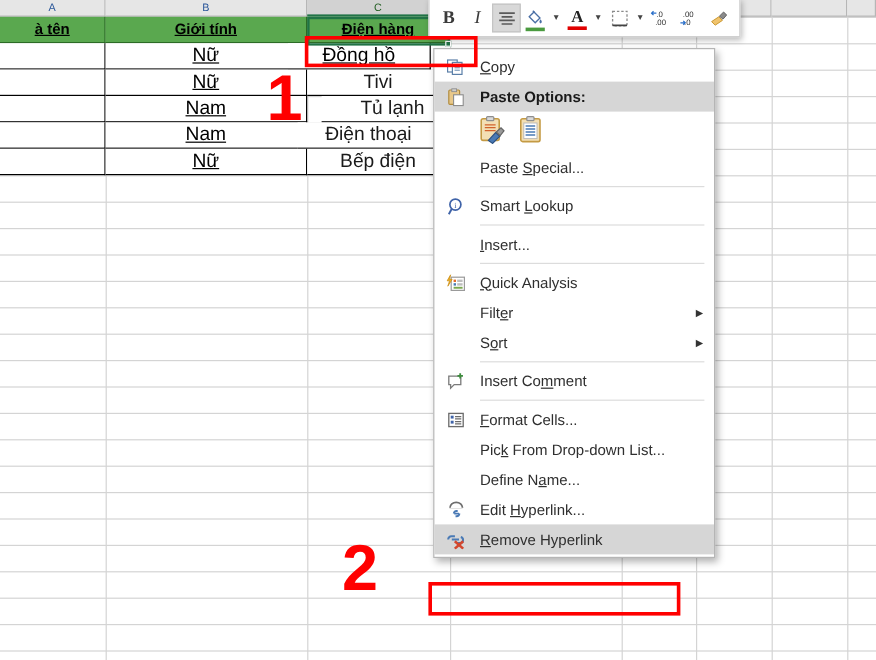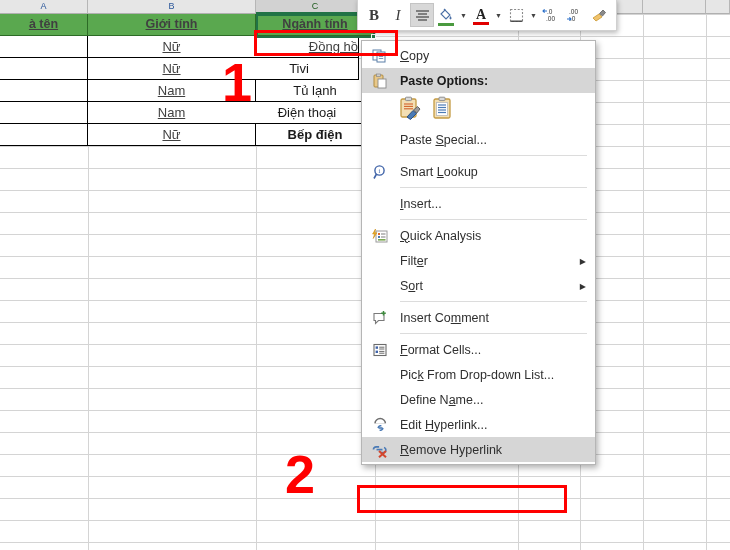--- a/index.html
+++ b/index.html
@@ -29,29 +29,29 @@
   .colhdr.sel { background: #d2d2d2; color: #1f5c1f; border-bottom: 2px solid #217346; }
 
   .gridline-v { position: absolute; width: 1px; background: #d4d4d4; }
   .gridline-h { position: absolute; height: 1px; background: #d4d4d4; }
 
   
   .tbl { position: absolute; left: 0; top: 14px; }
   .trow { position: absolute; left: 0; height: 22px; }
   .tcell {
     position: absolute; height: 22px; line-height: 21px;
-    font-size: 13px; color: #1a1a1a; text-align: center;
+    font-size: 16px; color: #1a1a1a; text-align: center;
     border-right: 1px solid #000; border-bottom: 1px solid #000;
     background: #fff; overflow: hidden; white-space: nowrap;
   }
   .tcell.hdr {
     background: #5aa84f; color: #000; font-weight: bold; font-size: 12.5px;
     border-right: 1px solid #2c6b26; border-bottom: 1px solid #2c6b26;
   }
-  .tcell.lnk { color: #404040; text-decoration: underline; }
+  .tcell.lnk { color: #000000; text-decoration: underline; }
 
   
   .selbox {
     position: absolute; border: 2px solid #217346; background: transparent;
     pointer-events: none;
   }
   .selhandle {
     position: absolute; width: 5px; height: 5px; background: #217346;
     border: 1px solid #fff;
   }
@@ -162,46 +162,46 @@
         <div class="gridline-h" style="top: 454px; left: 0px; width: 730px;"></div>
         <div class="gridline-h" style="top: 476px; left: 0px; width: 730px;"></div>
         <div class="gridline-h" style="top: 498px; left: 0px; width: 730px;"></div>
         <div class="gridline-h" style="top: 520px; left: 0px; width: 730px;"></div>
         <div class="gridline-h" style="top: 542px; left: 0px; width: 730px;"></div>
       </div>
     <div class="tbl" id="tbl">
         <div class="trow" style="top: 0px;">
           <div class="tcell hdr lnk" style="left: 0px; width: 88px;">à tên</div>
           <div class="tcell hdr lnk" style="left: 88px; width: 168px;">Giới tính</div>
-          <div class="tcell hdr lnk" style="left: 256px; width: 119px;">Ngành tính</div>
+          <div class="tcell hdr lnk" style="left: 256px; width: 119px;">Điện hàng</div>
         </div>
         <div class="trow" style="top: 22px;">
           <div class="tcell" style="left: 0px; width: 88px;"></div>
           <div class="tcell lnk" style="left: 88px; width: 168px;">Nữ</div>
-          <div class="tcell lnk" style="left: 240px; width: 119px; text-align: right;">Đồng hồ</div>
+          <div class="tcell lnk" style="left: 240px; width: 119px;">Đồng hồ</div>
         </div>
         <div class="trow" style="top: 44px;">
           <div class="tcell" style="left: 0px; width: 88px;"></div>
           <div class="tcell lnk" style="left: 88px; width: 168px;">Nữ</div>
-          <div class="tcell" style="left: 240px; width: 119px;">Tivi</div>
+          <div class="tcell" style="left: 256px; width: 119px;">Tivi</div>
         </div>
         <div class="trow" style="top: 66px;">
           <div class="tcell" style="left: 0px; width: 88px;"></div>
           <div class="tcell lnk" style="left: 88px; width: 168px;">Nam</div>
-          <div class="tcell" style="left: 256px; width: 119px;">Tủ lạnh</div>
+          <div class="tcell" style="left: 268px; width: 119px;">Tủ lạnh</div>
         </div>
         <div class="trow" style="top: 88px;">
           <div class="tcell" style="left: 0px; width: 88px;"></div>
           <div class="tcell lnk" style="left: 88px; width: 168px;">Nam</div>
           <div class="tcell" style="left: 248px; width: 119px;">Điện thoại</div>
         </div>
         <div class="trow" style="top: 110px;">
           <div class="tcell" style="left: 0px; width: 88px;"></div>
           <div class="tcell lnk" style="left: 88px; width: 168px;">Nữ</div>
-          <div class="tcell" style="left: 256px; width: 119px; font-weight: bold;">Bếp điện</div>
+          <div class="tcell" style="left: 256px; width: 119px;">Bếp điện</div>
         </div>
       </div>
 
     <div class="selbox" style="left:256px; top:14px; width:119px; height:24px;"></div>
     <div class="selhandle" style="left:371px; top:34px;"></div>
   </div>
 
   <div class="minibar">
     <div class="mbtn bold">B</div>
     <div class="mbtn ital">I</div>

